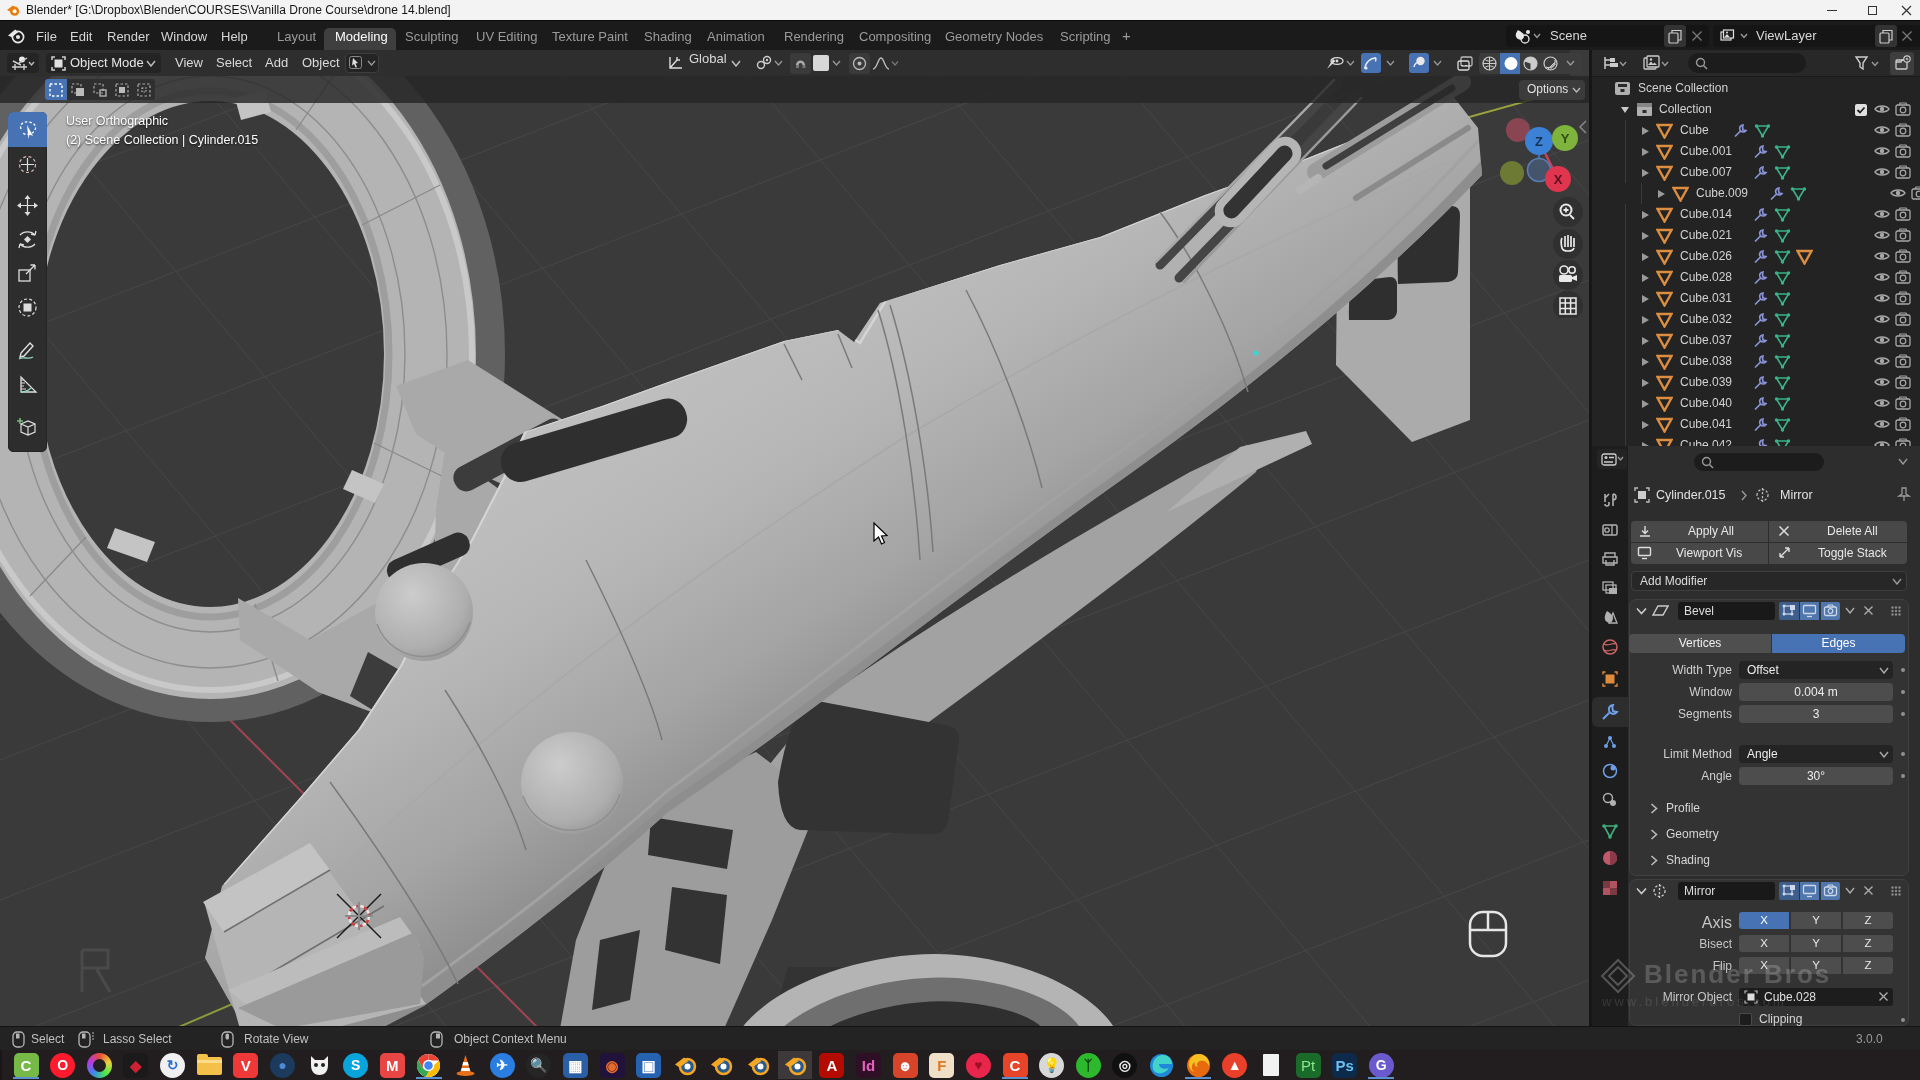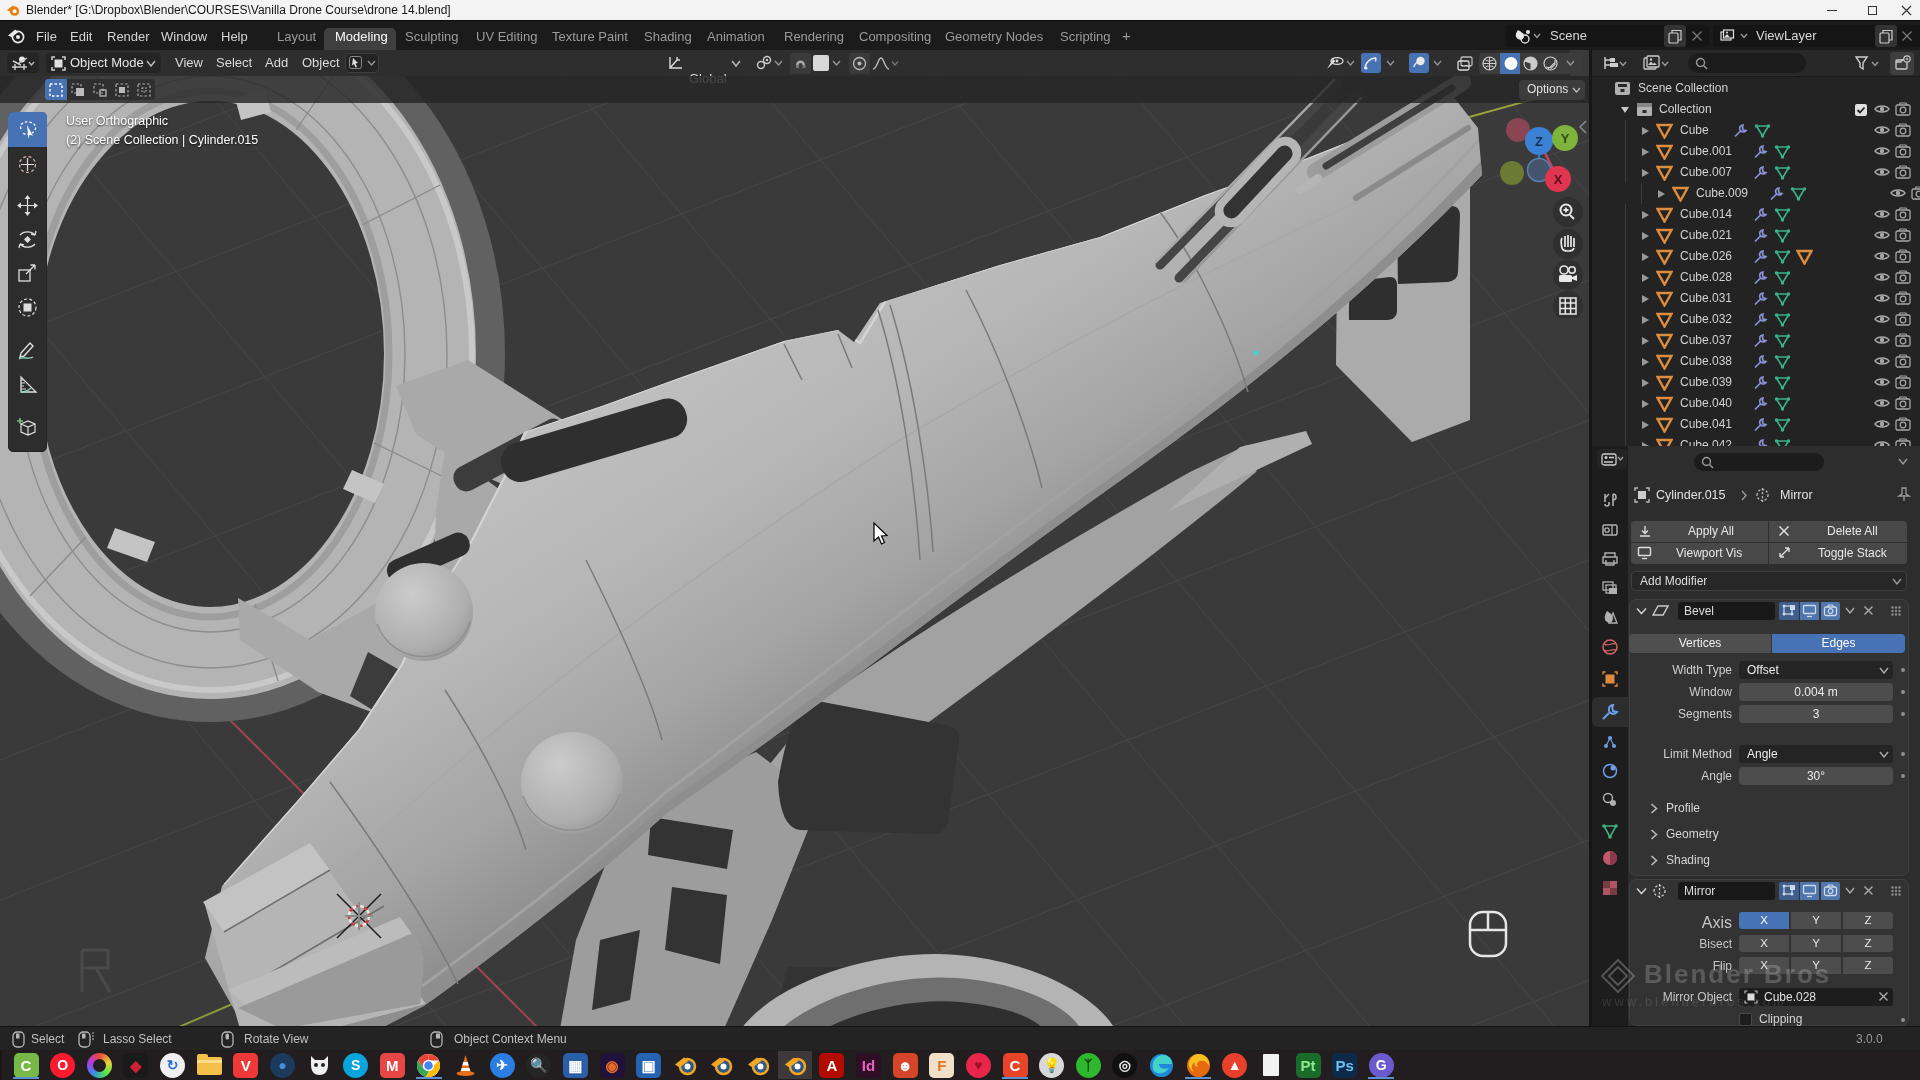--- a/index.html
+++ b/index.html
@@ -314,21 +314,21 @@
       <rect x="0.5" y="0.5" width="12" height="12" rx="2" fill="none" stroke="#888" stroke-width="1"></rect>
       <path d="M4 2 L9 7 L6.5 7.5 L8 11 L6.5 11.5 L5 8 L3 9.5 Z" fill="#ddd"></path>
     </svg>
   <svg class="abs" style="left:367px;top:10px;" width="9" height="6" viewBox="0 0 9 6">
       <path d="M1 1 L4.5 5 L8 1" fill="none" stroke="#999" stroke-width="1.3"></path>
     </svg>
 
   <svg class="abs" style="left:668px;top:5px;" width="17" height="16" viewBox="0 0 17 16">
       <path d="M2 2 L2 13 L14 13 M2 13 L9 5 M9 5 l0 -3 m0 3 l3 0" stroke="#ddd" stroke-width="1.4" fill="none"></path>
     </svg>
-  <div class="abs txt" style="left:689px;top:21px;">Global</div>
+  <div class="abs txt" style="left:689px;top:1px;">Global</div>
   <svg class="abs" style="left:731px;top:10px;" width="10" height="7" viewBox="0 0 10 7">
       <path d="M1 1 L5 6 L9 1" fill="none" stroke="#bbb" stroke-width="1.5"></path>
     </svg>
   <svg class="abs" style="left:755px;top:5px;" width="18" height="16" viewBox="0 0 18 16">
       <circle cx="6" cy="10" r="3.5" fill="none" stroke="#ccc" stroke-width="1.4"></circle>
       <circle cx="12" cy="5" r="3.5" fill="none" stroke="#ccc" stroke-width="1.4"></circle>
       <circle cx="12" cy="5" r="1.2" fill="#ccc"></circle>
     </svg>
   <svg class="abs" style="left:774px;top:10px;" width="9" height="6" viewBox="0 0 9 6">
       <path d="M1 1 L4.5 5 L8 1" fill="none" stroke="#999" stroke-width="1.3"></path>
@@ -1475,18 +1475,18 @@
       <circle cx="12.5" cy="12.5" r="11.5" fill="#2088d8"></circle>
       <path d="M4 16 C 2 8 8 2 14 2 C 20 2 23 7 23 11 L 10 11 C 10 15 15 17 20 15 C 16 22 6 22 4 16 Z" fill="#48e0c8" opacity="0.85"></path>
     </svg>
     <svg class="abs" style="left:1185.66px;top:3px" width="25" height="25" viewBox="0 0 25 25">
       <circle cx="12.5" cy="12.5" r="11.5" fill="#e86a10"></circle>
       <path d="M12.5 1 C 20 1 24 7 23 13 C 21 8 17 7 14 8 C 11 9 10 12 12 14 C 9 14 8 11 9 9 C 5 11 5 16 8 19 C 4 17 2 13 3 9 C 5 4 8 1 12.5 1 Z" fill="#f5c020"></path>
     </svg>
     <div class="abs" style="left:1185.16px;top:27px;width:26px;height:2px;background:#5a8fd0;"></div>
     <div class="abs" style="left:1222.2900000000002px;top:3px;width:25px;height:25px;background:#e8402a;border-radius:50%;text-align:center;font-size:14px;font-weight:bold;color:#fff;line-height:25px;">▲</div>
     <div class="abs" style="left:1262.92px;top:4px;width:16px;height:22px;background:#f2f2f2;border-radius:1px;"></div>
-    <div class="abs" style="left:1295.5500000000002px;top:3px;width:25px;height:25px;background:#1a6a2a;border-radius:5px;text-align:center;font-size:15px;font-weight:bold;color:#8ae88a;line-height:25px;">Pt</div>
+    <div class="abs" style="left:1295.5500000000002px;top:3px;width:25px;height:25px;background:#1a6a2a;border-radius:5px;text-align:center;font-size:15px;font-weight:normal;color:#8ae88a;line-height:25px;">Pt</div>
     <div class="abs" style="left:1332.18px;top:3px;width:25px;height:25px;background:#0d2a4a;border-radius:5px;text-align:center;font-size:15px;font-weight:bold;color:#6ac0f0;line-height:25px;">Ps</div>
     <div class="abs" style="left:1368.8100000000002px;top:3px;width:25px;height:25px;background:#6a5acd;border-radius:50%;text-align:center;font-size:14px;font-weight:bold;color:#fff;line-height:25px;">G</div>
     <div class="abs" style="left:1368.3100000000002px;top:27px;width:26px;height:2px;background:#5a8fd0;"></div>
     <div class="abs" style="left:0;top:0;width:2px;height:30px;background:#1a1617;"></div>
   </div>
 
 </body></html>

